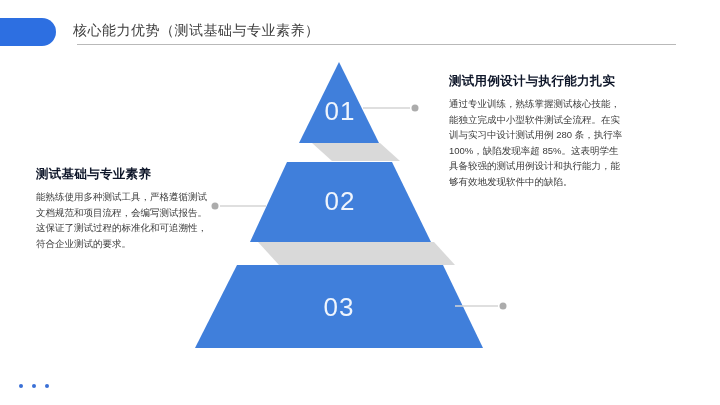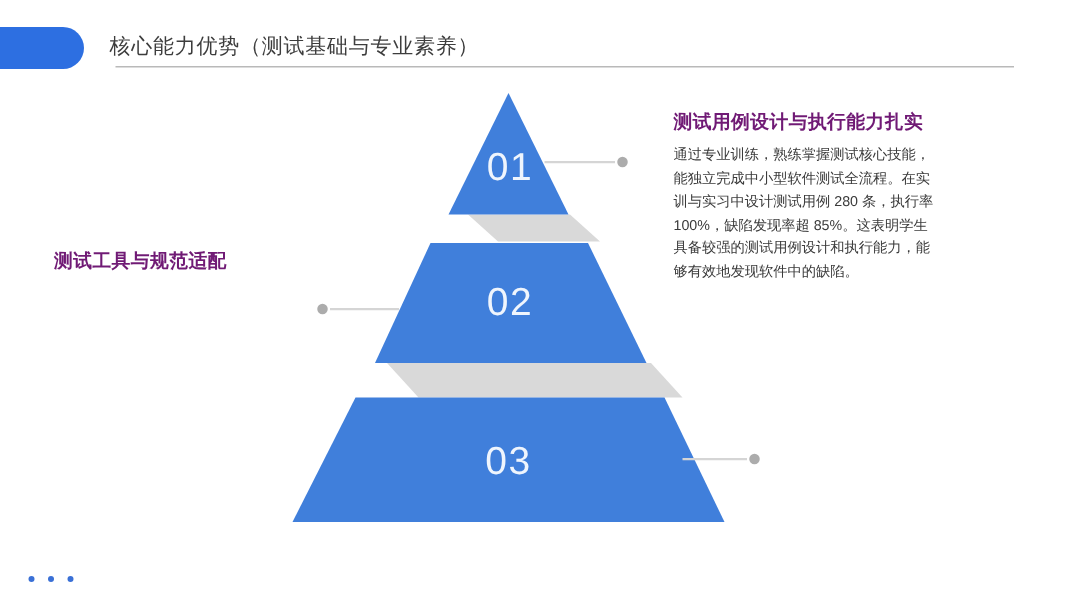--- a/index.html
+++ b/index.html
@@ -22,21 +22,21 @@
   }
   
   .diagram{position:absolute;left:0;top:0;}
   .lvl-num{
     font-family:"Liberation Sans",sans-serif;font-size:26px;font-weight:400;
     fill:#eff5fd;letter-spacing:1px;
   }
   
   .callout{position:absolute;}
   .callout h2{
-    margin:0;font-size:12.5px;font-weight:700;color:#701a75;letter-spacing:.3px;
+    margin:0;font-size:12.5px;font-weight:700;color:#0f172a;letter-spacing:.3px;
   }
   .callout p{
     margin:6px 0 0 0;font-size:9.5px;line-height:15.5px;color:#3a3a3a;
     text-align:left;
   }
   .callout-top-right{left:449px;top:73px;width:178px;}
   .callout-left{left:36px;top:166px;width:176px;}
   .callout-bottom-right{left:514px;top:279px;width:176px;}
   
   .footer-dots{
@@ -77,21 +77,22 @@
     <line x1="455" y1="306" x2="498" y2="306" stroke="#d5d5d5" stroke-width="1.5"></line>
     <circle cx="503" cy="306" r="3.5" fill="#acacac"></circle>
   </svg>
 
   <div class="callout callout-top-right">
     <h2>测试用例设计与执行能力扎实</h2>
     <p>通过专业训练，熟练掌握测试核心技能，能独立完成中小型软件测试全流程。在实训与实习中设计测试用例 280 条，执行率 100%，缺陷发现率超 85%。这表明学生具备较强的测试用例设计和执行能力，能够有效地发现软件中的缺陷。</p>
   </div>
 
   <div class="callout callout-left">
-    <h2>测试工具与规范适配</h2>
+    <h2>测试基础与专业素养</h2>
+    <p>能熟练使用多种测试工具，严格遵循测试文档规范和项目流程，会编写测试报告。这保证了测试过程的标准化和可追溯性，符合企业测试的要求。</p>
   </div>
 
 
   <div class="footer-dots">
       <div class="dot"></div>
       <div class="dot"></div>
       <div class="dot"></div>
     </div>
 
 </div>

